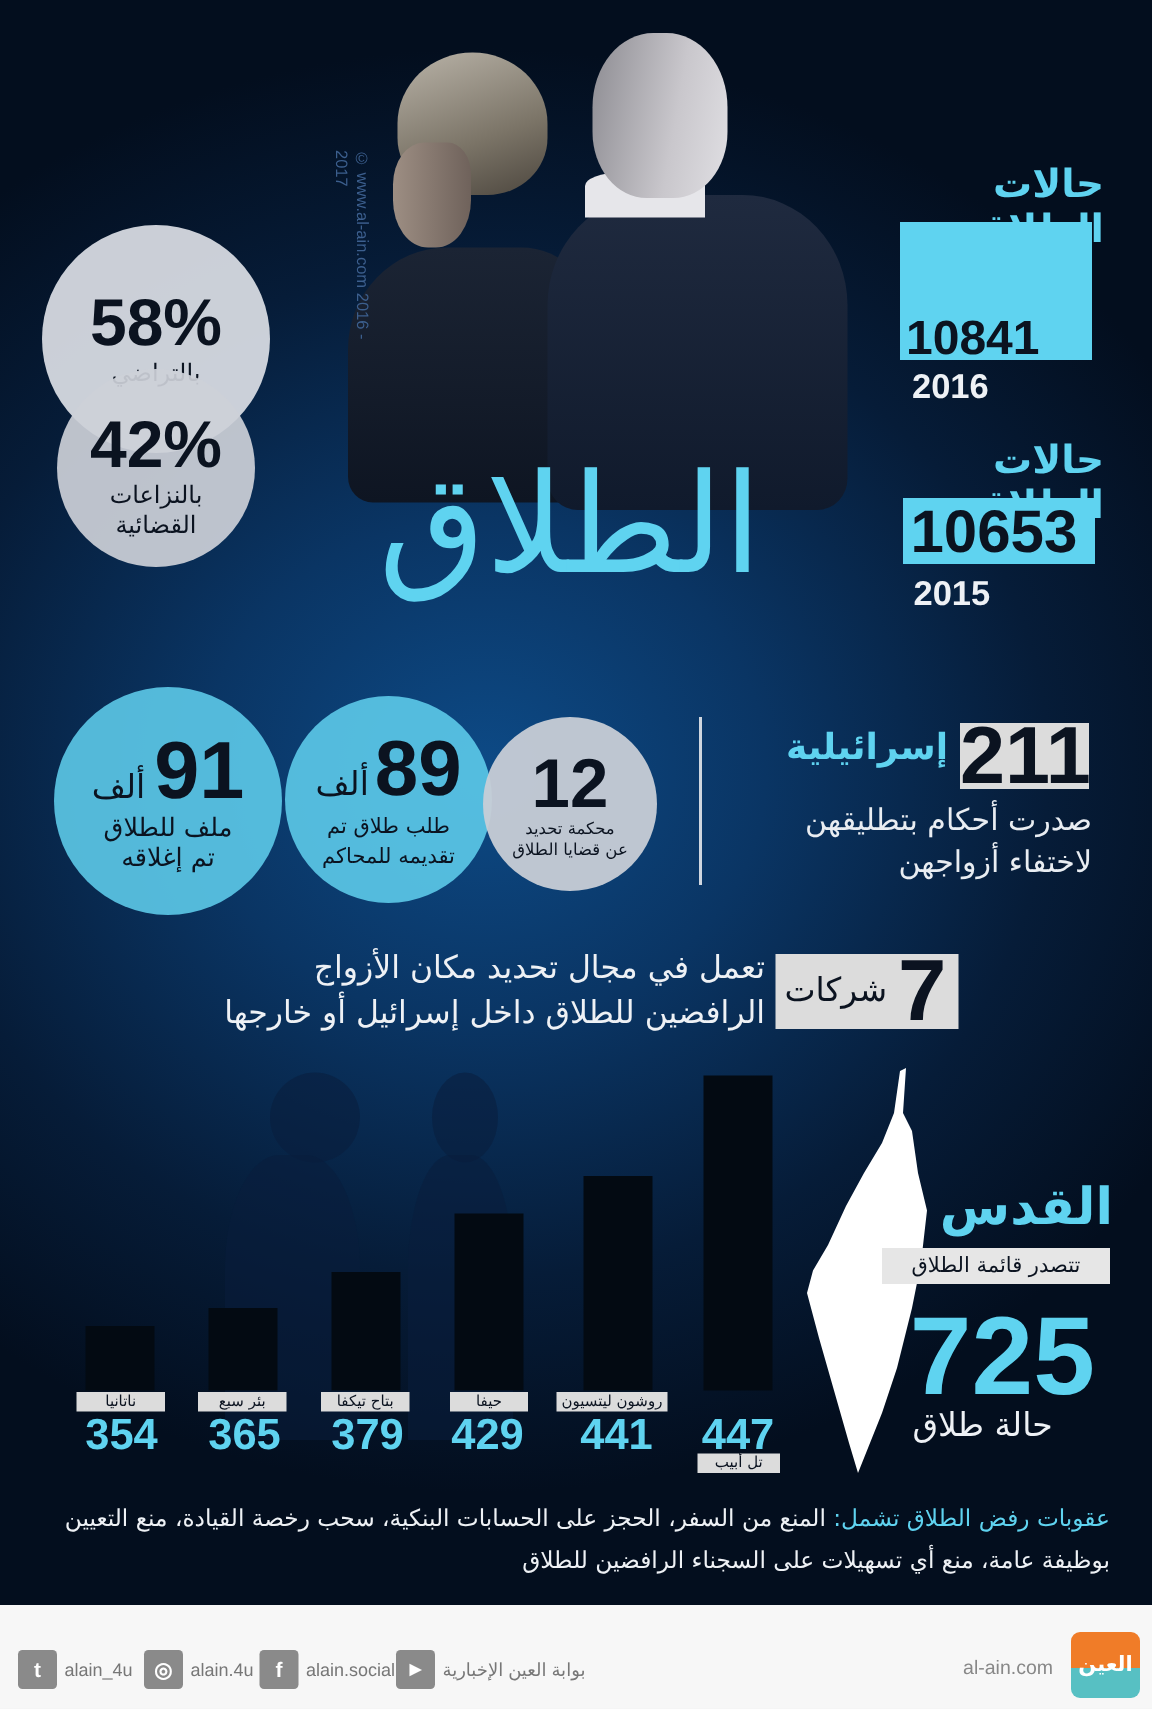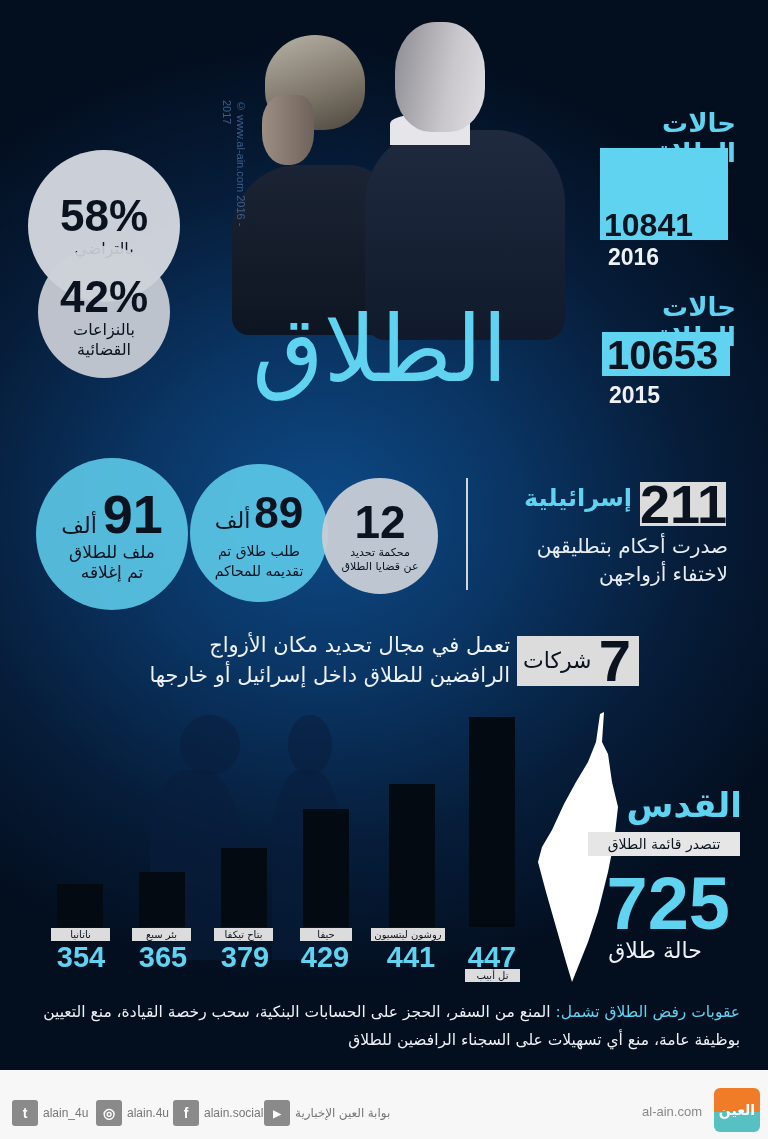--- a/index.html
+++ b/index.html
@@ -141,21 +141,21 @@
   <div class="circle c-cyan" style="left:36px; top:458px; width:152px; height:152px;">
     <div style="display:flex; align-items:baseline; direction:rtl;">
       <span class="big-circle-num num">91</span>
       <span class="alf" style="margin-right:6px; margin-left:0;">ألف</span>
     </div>
     <span class="ctext" style="font-size:17px;">ملف للطلاق</span>
     <span class="ctext" style="font-size:17px;">تم إغلاقه</span>
   </div>
   <div class="circle c-cyan" style="left:190px; top:464px; width:138px; height:138px;">
     <div style="display:flex; align-items:baseline; direction:rtl;">
-      <span class="big-circle-num num" style="font-size:44px;">89</span>
+      <span class="big-circle-num num" style="font-size:52px;">89</span>
       <span class="alf" style="margin-right:4px; margin-left:0;">ألف</span>
     </div>
     <span class="ctext" style="font-size:14px;">طلب طلاق تم</span>
     <span class="ctext" style="font-size:14px;">تقديمه للمحاكم</span>
   </div>
   <div class="circle c-grey" style="left:322px; top:478px; width:116px; height:116px; background: rgba(200,205,214,0.95);">
     <span class="big-circle-num num" style="font-size:46px; line-height:48px;">12</span>
     <span class="ctext" style="font-size:11px; line-height:14px;">محكمة تحديد</span>
     <span class="ctext" style="font-size:11px; line-height:14px;">عن قضايا الطلاق</span>
   </div>

